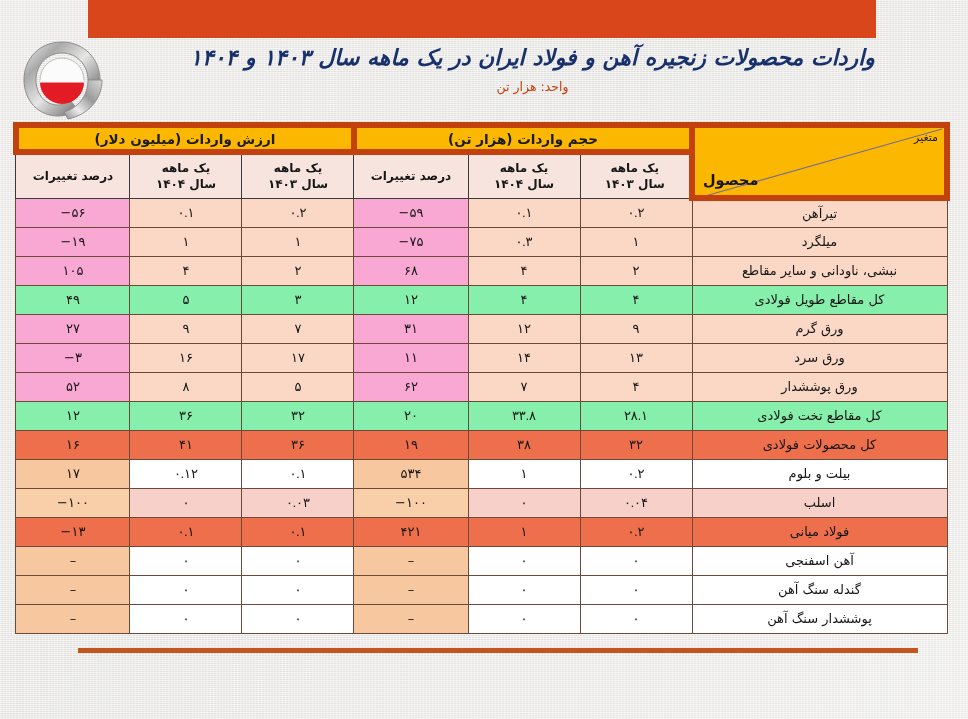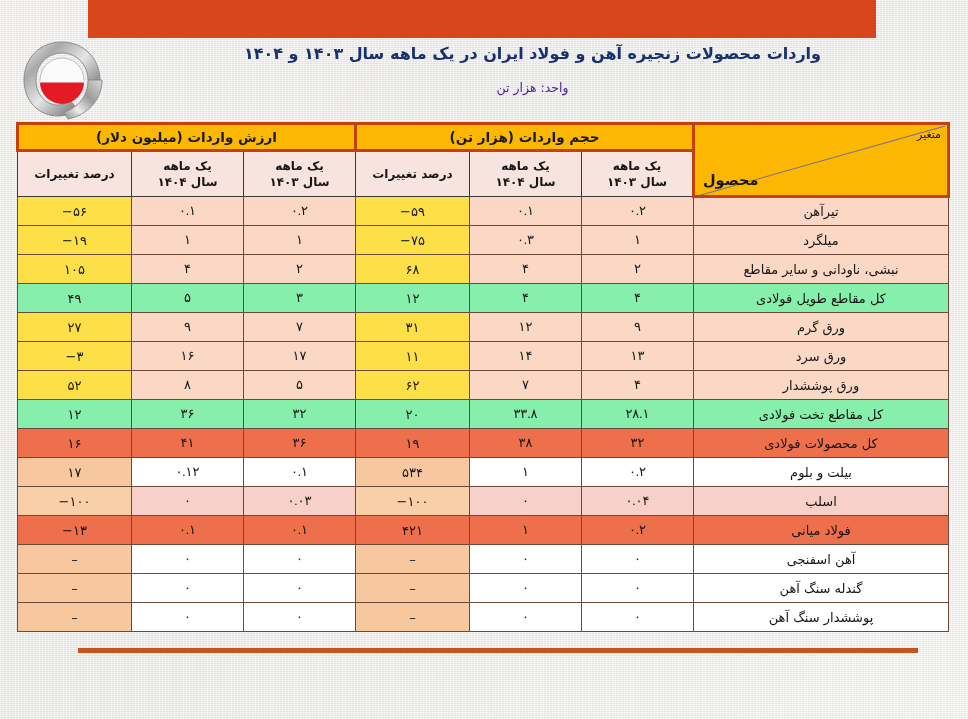--- a/index.html
+++ b/index.html
@@ -43,32 +43,33 @@
   }
 
   
   .header-text {
     position: absolute;
     left: 110px; top: 44px; width: 845px;
     text-align: center;
   }
   .main-title {
     font-family: "DejaVu Sans", "Liberation Sans", sans-serif;
-    font-size: 16px;
+    font-size: 22px;
     font-weight: bold;
     color: #18306b;
     letter-spacing: -0.2px;
     line-height: 1.25;
     white-space: nowrap;
     direction: rtl;
+    font-style: italic;
   }
   .sub-title {
-    margin-top: 16px;
+    margin-top: 7px;
     font-size: 12.5px;
-    color: #4c1d95;
+    color: #c2410c;
     direction: rtl;
   }
 
   
   .table-wrap {
     position: absolute;
     left: 18px; top: 122px; width: 932px;
   }
   table.data {
     border-collapse: collapse;
@@ -91,21 +92,21 @@
   col.c-n    { width: 112px; }
   col.c-p    { width: 114px; }
 
   
   tr.group-row th {
     height: 27px;
     background: #fcb800;
     font-weight: bold;
     font-size: 13.5px;
     color: #1a1a1a;
-    border: 3px solid #c2410c;
+    border: 6px solid #c2410c;
   }
   th.corner {
     background: #f7e4de;
     position: relative;
     overflow: hidden;
     border: 1px solid #3a3a3a;
     padding: 0;
   }
   th.corner .diag {
     position: absolute; inset: 0;
@@ -143,21 +144,21 @@
   td.prod {
     text-align: center;
     font-size: 13px;
     padding-right: 4px;
     margin-top: 9px;
   }
   td.num { font-size: 13.5px; font-family: Liberation Serif, serif; }
 
   
   .r-normal td.num, .r-normal td.prod { background: #fbd8c6; }
-  .r-normal td.pct { background: #fde047; }
+  .r-normal td.pct { background: #f9a8d4; }
 
   .r-gray td.num, .r-gray td.prod, .r-gray td.pct { background: #86efac; }
 
   .r-orange td.num, .r-orange td.prod, .r-orange td.pct { background: #ed6f4c; }
 
   .r-pale td.num, .r-pale td.prod { background: #ffffff; }
   .r-pale td.pct { background: #f7c89f; }
 
   .r-pale2 td.num, .r-pale2 td.prod { background: #f7d1c9; }
   .r-pale2 td.pct { background: #f9cfa9; }

